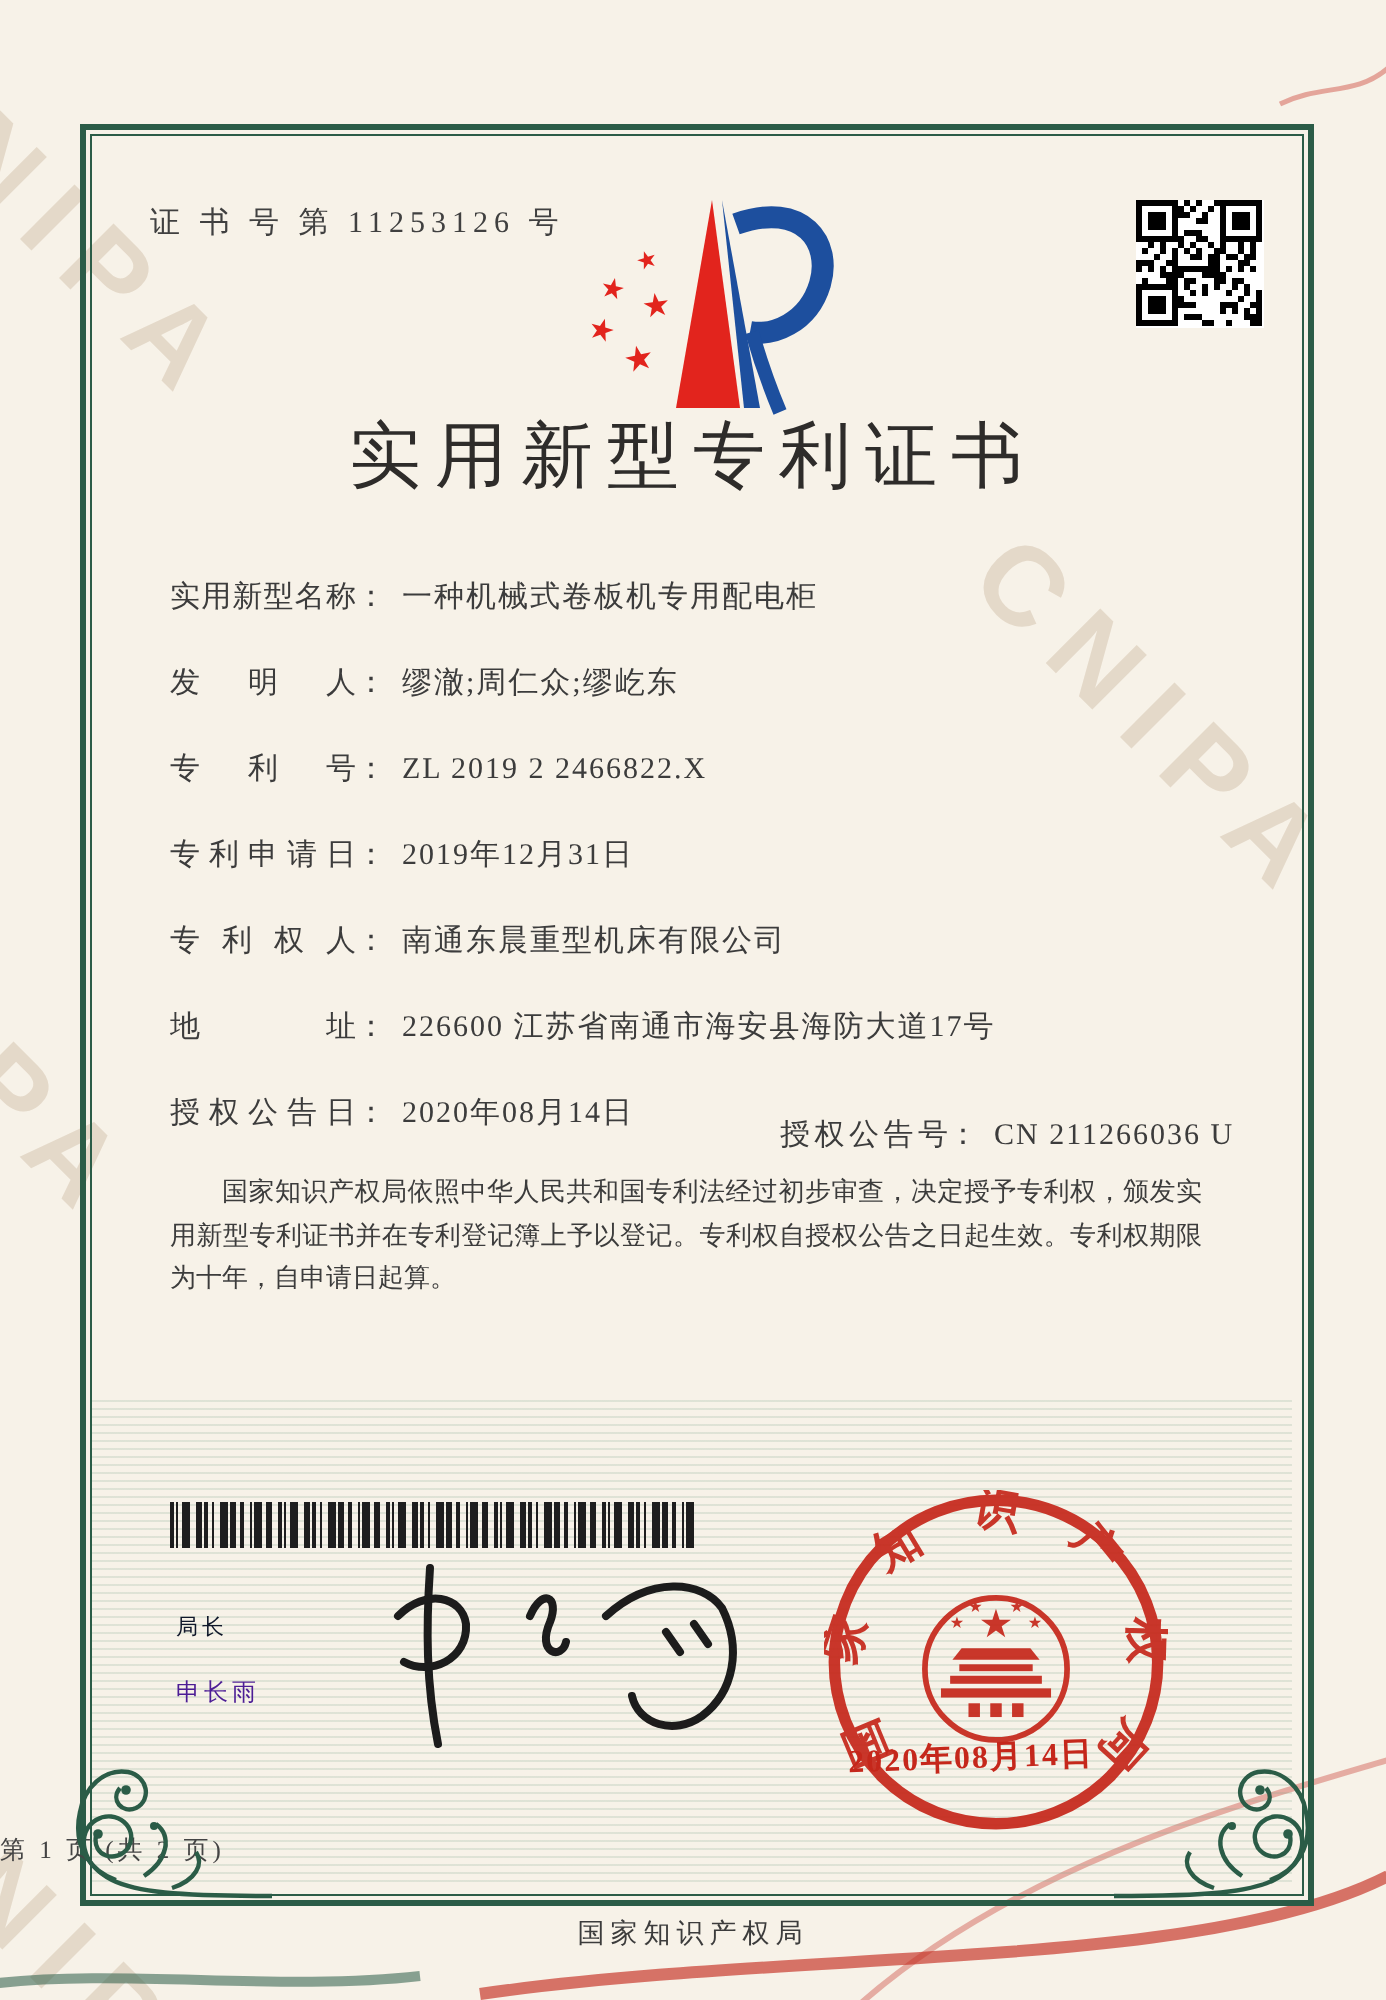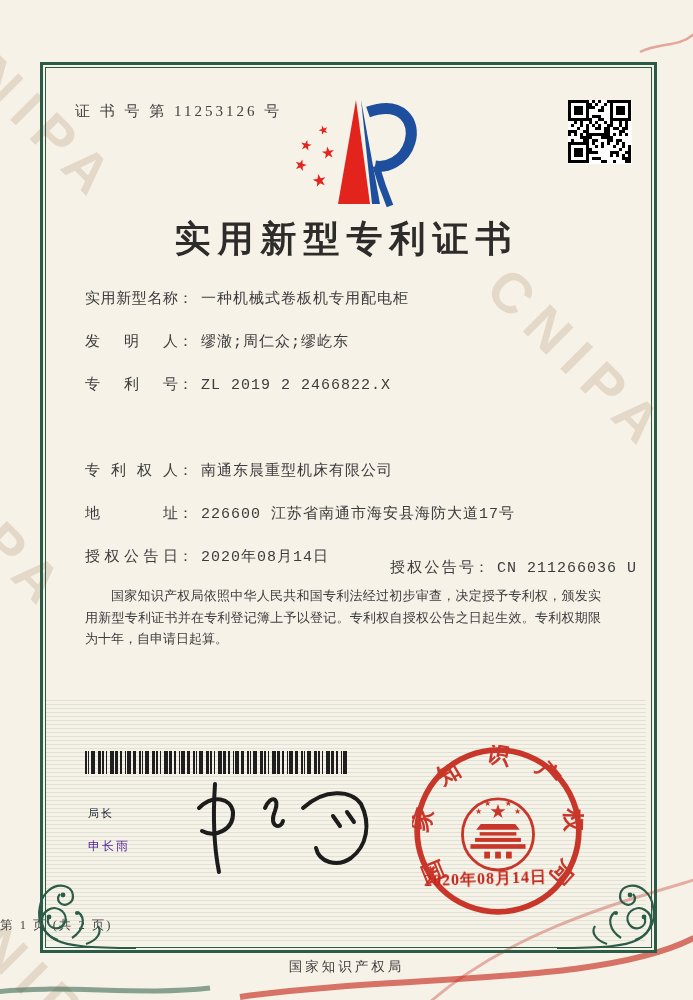--- a/index.html
+++ b/index.html
@@ -32,33 +32,33 @@
     background:repeating-linear-gradient(180deg,
       rgba(125,165,140,0.20) 0 1px, rgba(125,165,140,0.0) 1px 4px);
     pointer-events:none;
   }
   .content{position:absolute;left:0;top:0;width:693px;height:732px;z-index:3;}
   .cert-no{
     position:absolute;left:75px;top:102px;font-size:15px;letter-spacing:3px;color:#404040;
   }
   .main-title{
     position:absolute;left:0;top:204px;width:693px;text-align:center;
-    font-size:36px;font-weight:bold;letter-spacing:7px;color:#2e2c2a;margin-top:11px;
+    font-size:36px;font-weight:normal;letter-spacing:7px;color:#2e2c2a;
   }
   
   .logo{position:absolute;left:278px;top:96px;width:140px;height:112px;}
   .logo .star{position:absolute;color:#e2241d;line-height:1;font-family:"DejaVu Sans",sans-serif;}
   
   .field-row{position:absolute;left:85px;width:560px;font-size:15px;color:#3c3c3c;white-space:nowrap;}
   .flabel{
     display:inline-block;width:93px;text-align:justify;text-align-last:justify;
     vertical-align:top;letter-spacing:0;
   }
   .fcolon{display:inline-block;margin-right:8px;}
-  .fvalue{letter-spacing:1px;font-family:Liberation Mono, monospace;}
+  .fvalue{letter-spacing:1px;}
   .grant-right{position:absolute;left:305px;top:0;margin-top:11px;}
   .grant-right .flabel{width:84px;}
   
   .body-text{
     position:absolute;left:85px;top:585px;width:516px;
     font-size:13px;line-height:21.5px;text-align:justify;color:#3c3c3c;
   }
   .body-text p{margin:0;text-indent:2em;}
   
   .barcode{position:absolute;left:85px;top:751px;}
@@ -281,20 +281,23 @@
 
   <div class="field-row" style="top:289px">
     <span class="flabel">实用新型名称</span><span class="fcolon">：</span><span class="fvalue">一种机械式卷板机专用配电柜</span>
   </div>
   <div class="field-row" style="top:332px">
     <span class="flabel">发明人</span><span class="fcolon">：</span><span class="fvalue">缪澈;周仁众;缪屹东</span>
   </div>
   <div class="field-row" style="top:375px">
     <span class="flabel">专利号</span><span class="fcolon">：</span><span class="fvalue">ZL 2019 2 2466822.X</span>
   </div>
+  <div class="field-row" style="top:418px">
+    <span class="flabel">专利申请日</span><span class="fcolon">：</span><span class="fvalue">2019年12月31日</span>
+  </div>
   <div class="field-row" style="top:461px">
     <span class="flabel">专利权人</span><span class="fcolon">：</span><span class="fvalue">南通东晨重型机床有限公司</span>
   </div>
   <div class="field-row" style="top:504px">
     <span class="flabel">地址</span><span class="fcolon">：</span><span class="fvalue">226600 江苏省南通市海安县海防大道17号</span>
   </div>
   <div class="field-row" style="top:547px">
     <span class="flabel">授权公告日</span><span class="fcolon">：</span><span class="fvalue">2020年08月14日</span>
     <span class="grant-right">
       <span class="flabel">授权公告号</span><span class="fcolon">：</span><span class="fvalue">CN 211266036 U</span>

